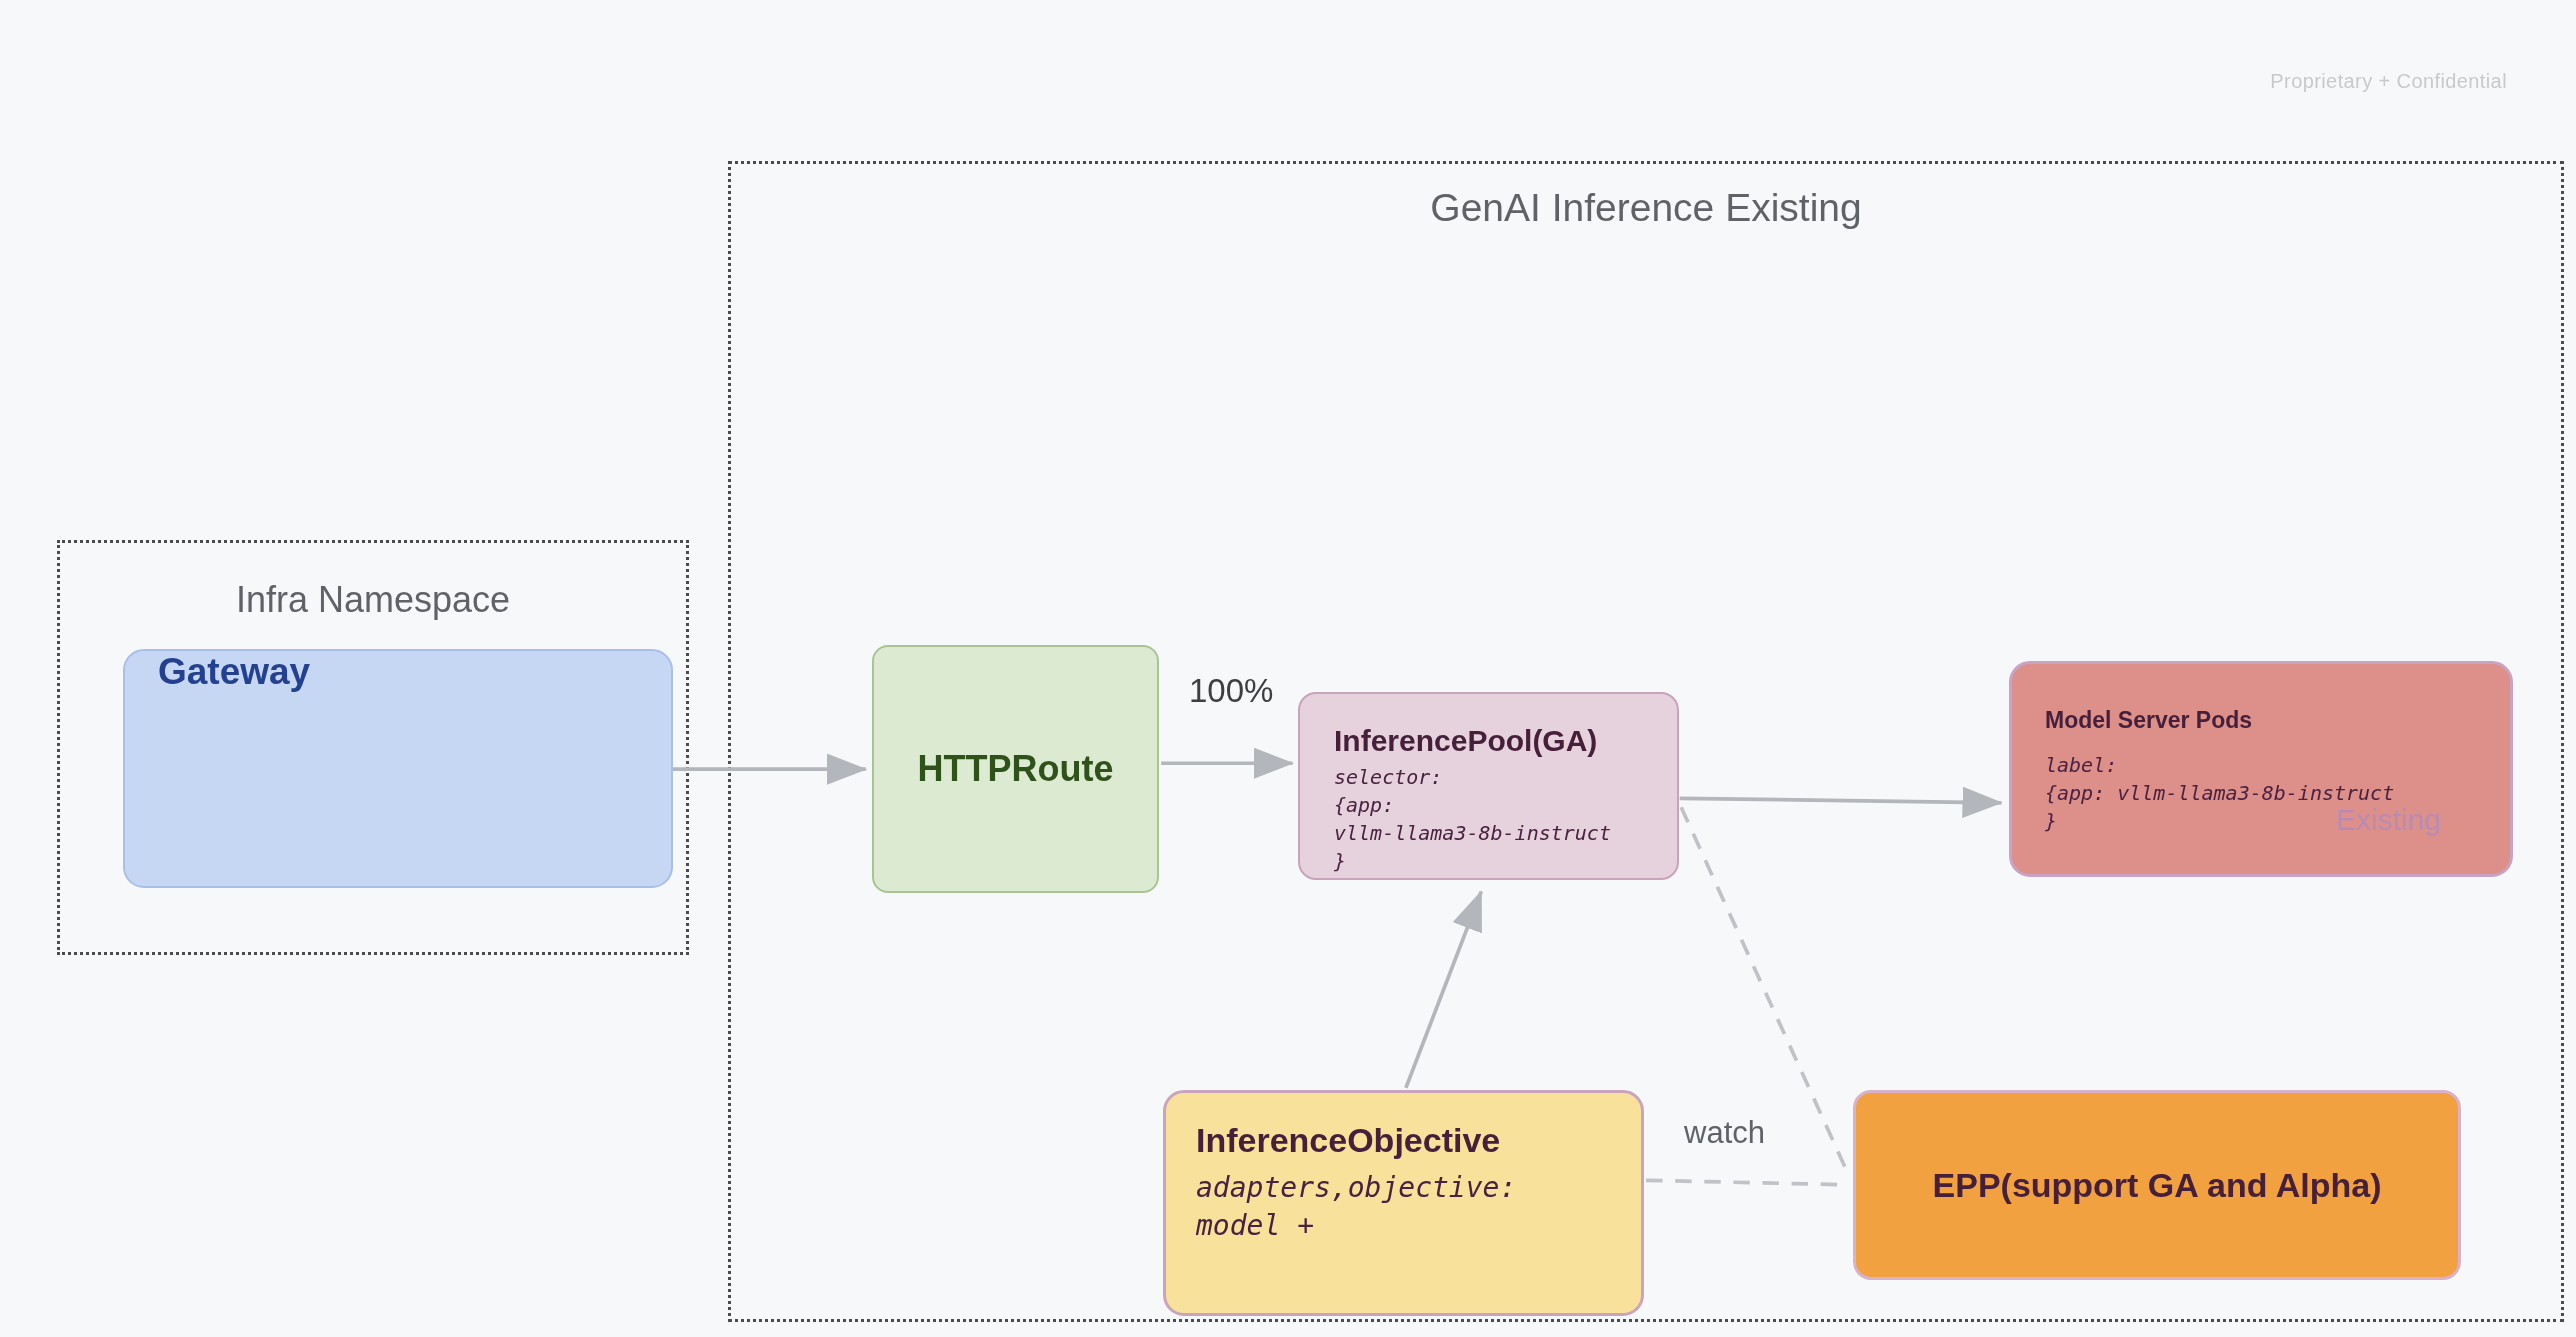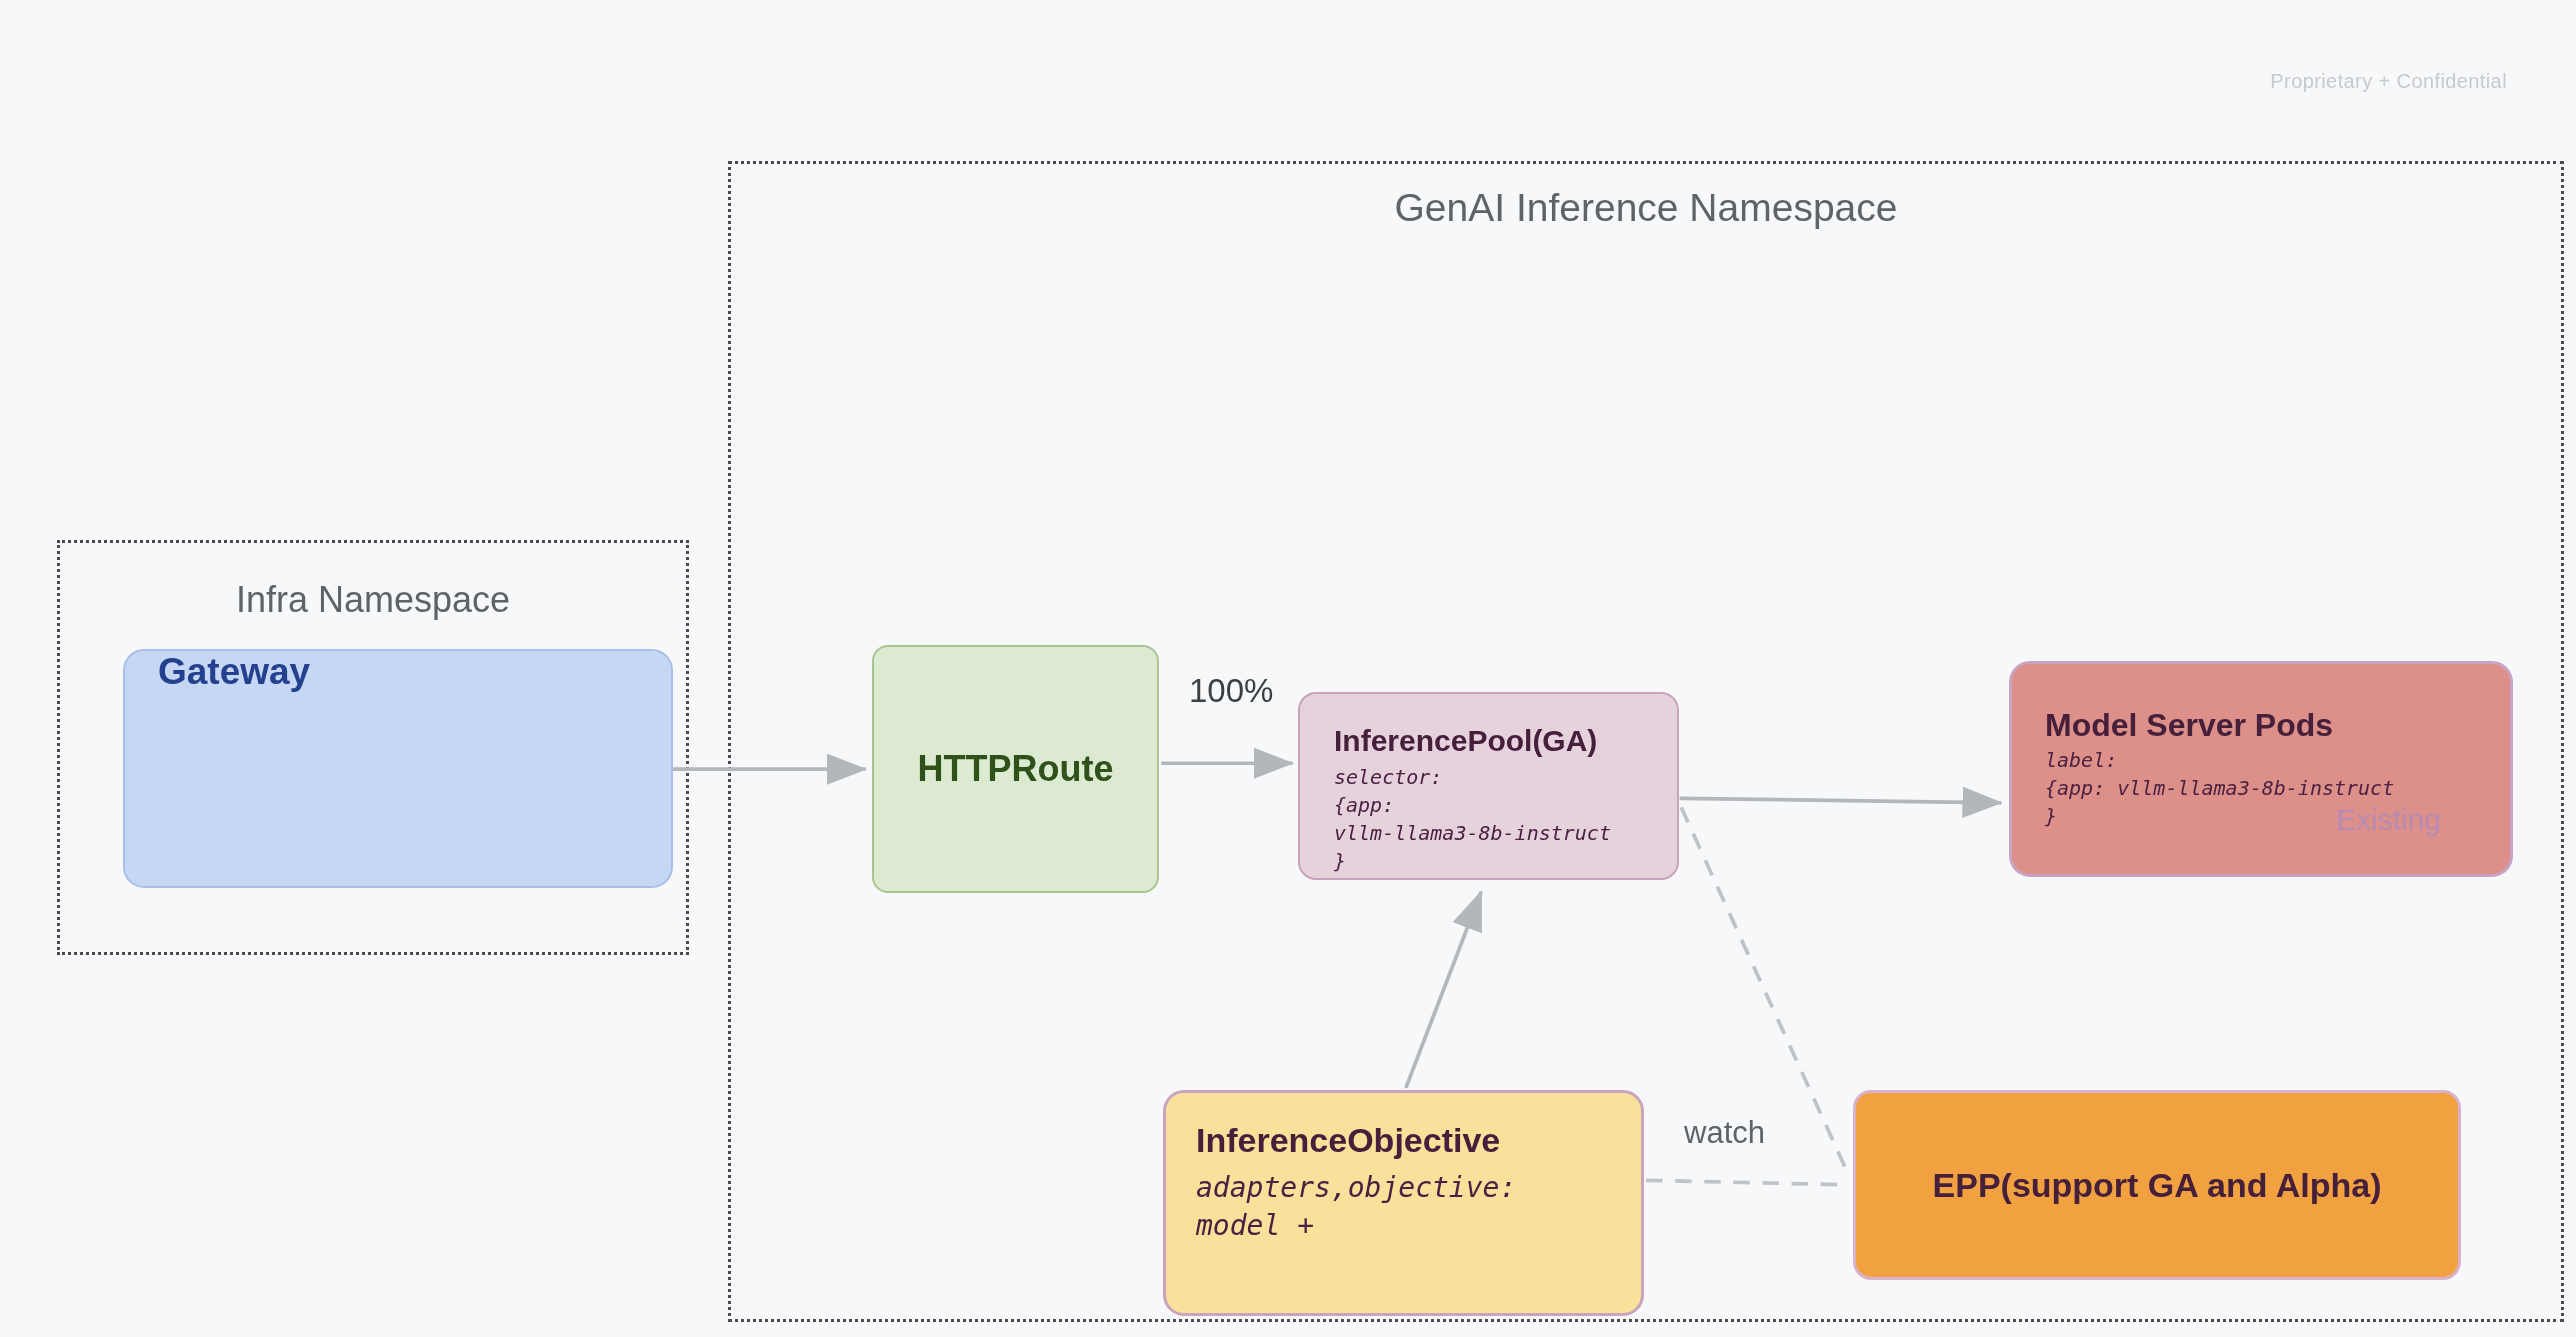--- a/index.html
+++ b/index.html
@@ -44,21 +44,21 @@
   .node-pool .title { font-size:30px; font-weight:bold; color:#46203a; margin-bottom:4.5px; }
 
   .code { font-family:"DejaVu Sans Mono", monospace; color:#4a2140;font-style:italic; }
   .node-pool .code div { font-size:20px; line-height:28px; }
 
   .node-model {
     left:2009px; top:661px; width:504px; height:216px;
     background:#dd8f8a; border:3px solid #c8a3c3; border-radius:21px;
     padding:43px 0 0 33px;
   }
-  .node-model .title { font-size:32px; font-weight:bold; color:#46203a; margin-bottom:2px; }
+  .node-model .title { font-size:23px; font-weight:bold; color:#46203a; margin-bottom:17px; }
   .node-model .code div { font-size:20px; line-height:28px; }
   .node-model .tag {
     position:absolute; right:69px; bottom:37px;
     font-size:30px; color:#b78cb4;
   }
 
   .node-objective {
     left:1163px; top:1090px; width:481px; height:226px;
     background:#f8e19b; border:3px solid #caa3bd; border-radius:21px;
     padding:28px 0 0 30px;
@@ -81,21 +81,21 @@
   .edges { position:absolute; left:0; top:0; width:2576px; height:1337px; pointer-events:none; }
 </style>
 </head>
 <body>
 
 <div class="canvas">
 
   <div class="watermark">Proprietary + Confidential</div>
 
   <div class="ns ns-genai">
-    <div class="ns-title">GenAI Inference Namespace</div>
+    <div class="ns-title">GenAI Inference Existing</div>
   </div>
 
   <div class="ns ns-infra">
     <div class="ns-title">Infra Namespace</div>
   </div>
 
   <svg class="edges" viewBox="0 0 3452 1792">
     <defs>
       <marker id="arrowhead" markerUnits="userSpaceOnUse" markerWidth="60" markerHeight="44" refX="52" refY="21" orient="auto">
         <path d="M0,0 L54,21 L0,42 Z" fill="#b3b6ba"></path>

